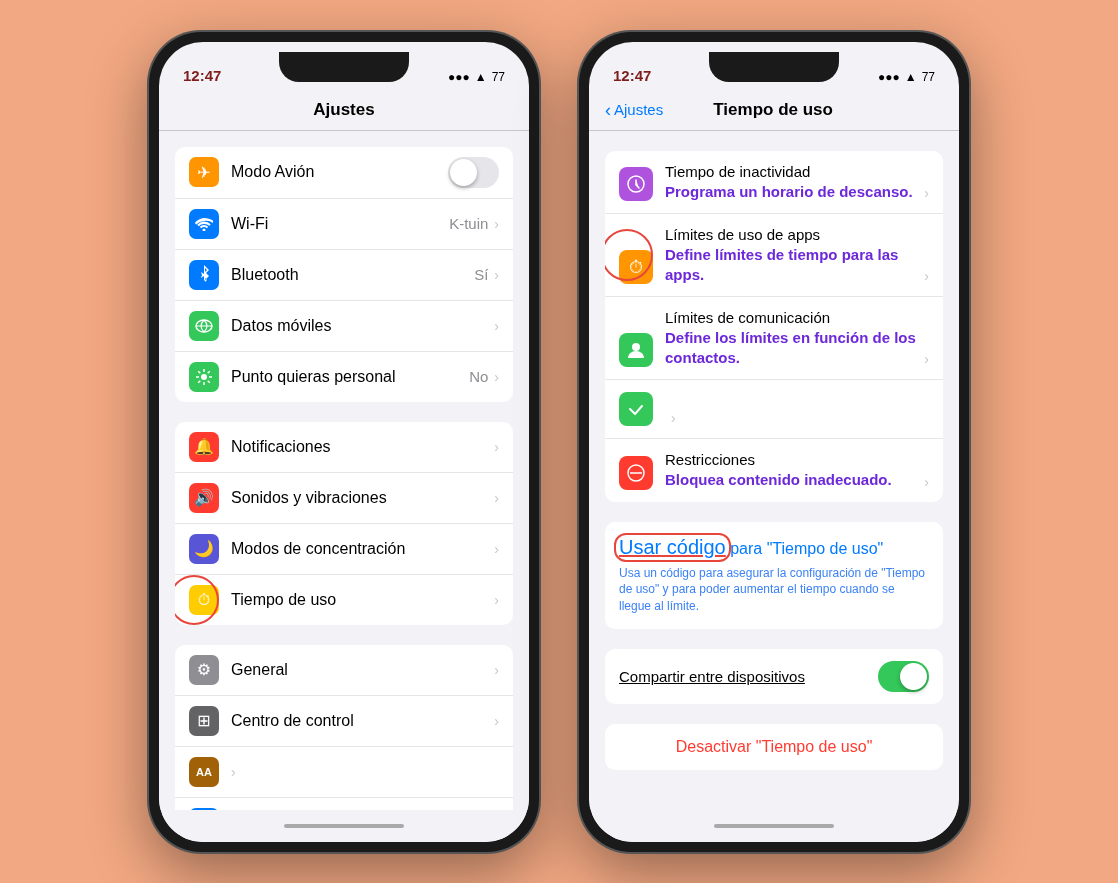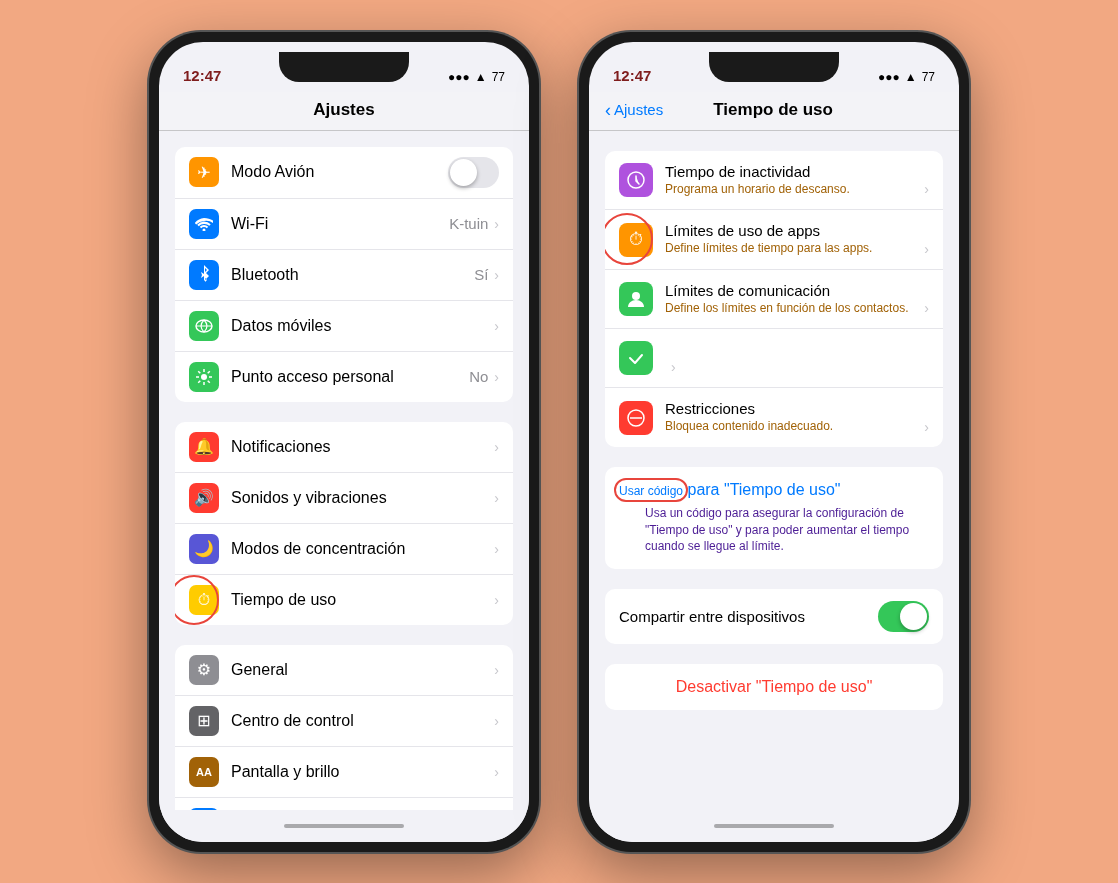--- a/index.html
+++ b/index.html
@@ -274,53 +274,54 @@
       flex: 1;
     }
 
     .tiempo-title {
       font-size: 15px;
       color: #000;
       font-weight: 400;
     }
 
     .tiempo-subtitle {
-      font-size: 12px;
-      color: #a16207;
+      font-size: 15px;
+      color: #6d28d9;
       margin-top: 2px;
       line-height: 1.3;
+      font-weight: bold;
     }
 
     .tiempo-chevron {
       color: #c7c7cc;
       font-size: 14px;
       margin-top: 8px;
       margin-left: 6px;
     }
 
     
     .usar-codigo-section {
       margin: 20px 16px 0;
       background: #fff;
       border-radius: 10px;
       padding: 14px;
     }
 
     .usar-codigo-desc {
       font-size: 12px;
-      color: #4c1d95;
+      color: #3b82f6;
       margin-top: 6px;
       line-height: 1.4;
-      margin-left: 26px;
     }
 
     .compartir-section {
       margin: 20px 16px 0;
       background: #fff;
       border-radius: 10px;
+      text-decoration: underline;
     }
 
     .compartir-row {
       display: flex;
       align-items: center;
       padding: 12px 14px;
       border-bottom: 0.5px solid #e5e5ea;
     }
 
     .compartir-row:last-child {
@@ -420,21 +421,21 @@
             <span class="chevron">›</span>
           </div>
 
           <div class="settings-row">
             <div class="settings-row-icon" style="background:#34c759;">
               <svg width="18" height="18" viewBox="0 0 18 18" fill="white">
                   <circle cx="9" cy="9" r="3" fill="white"></circle>
                   <path d="M9 1v3M9 14v3M1 9h3M14 9h3M3.2 3.2l2.1 2.1M12.7 12.7l2.1 2.1M3.2 14.8l2.1-2.1M12.7 5.3l2.1-2.1" stroke="white" stroke-width="1.5"></path>
                 </svg>
             </div>
-            <span class="settings-row-label">Punto acceso personal</span>
+            <span class="settings-row-label">Punto quieras personal</span>
             <span class="settings-row-value">No</span>
             <span class="chevron">›</span>
           </div>
 
         </div>
       </div>
 
       <div class="settings-group">
 
         <div class="settings-row">
@@ -476,21 +477,20 @@
         </div>
 
         <div class="settings-row">
           <div class="settings-row-icon" style="background:#636366;">⊞</div>
           <span class="settings-row-label">Centro de control</span>
           <span class="chevron">›</span>
         </div>
 
         <div class="settings-row">
           <div class="settings-row-icon" style="background:#a16207; font-size:11px; font-weight:700;">AA</div>
-          <span class="settings-row-label">Pantalla y brillo</span>
           <span class="chevron">›</span>
         </div>
 
         <div class="settings-row">
           <div class="settings-row-icon" style="background:#007aff;">
             
           </div>
 
         </div>
 
@@ -594,21 +594,21 @@
             <div class="tiempo-subtitle">Bloquea contenido inadecuado.</div>
           </div>
           <span class="tiempo-chevron">›</span>
         </div>
 
       </div>
 
       <div class="usar-codigo-section" style="position:relative;">
         <div style="position:relative; display:inline;">
           <span style="position:relative; display:inline-block;">
-            <span style="color:#007aff; font-size:12px; text-decoration-color:#e8453c; text-decoration-thickness:2px;">Usar código</span>
+            <span style="color:#007aff; font-size:20px; text-decoration:underline; text-decoration-color:#e8453c; text-decoration-thickness:2px;">Usar código</span>
             
             <span style="position:absolute; left:-5px; top:-3px; width:calc(100% + 10px); height:calc(100% + 6px); border:2px solid #e8453c; border-radius:12px; pointer-events:none;"></span>
           </span><span style="color:#007aff; font-size:16px;"> para "Tiempo de uso"</span>
         </div>
         <div class="usar-codigo-desc">Usa un código para asegurar la configuración de "Tiempo de uso" y para poder aumentar el tiempo cuando se llegue al límite.</div>
       </div>
 
       <div class="compartir-section">
         <div class="compartir-row">
           <span class="compartir-title">Compartir entre dispositivos</span>

